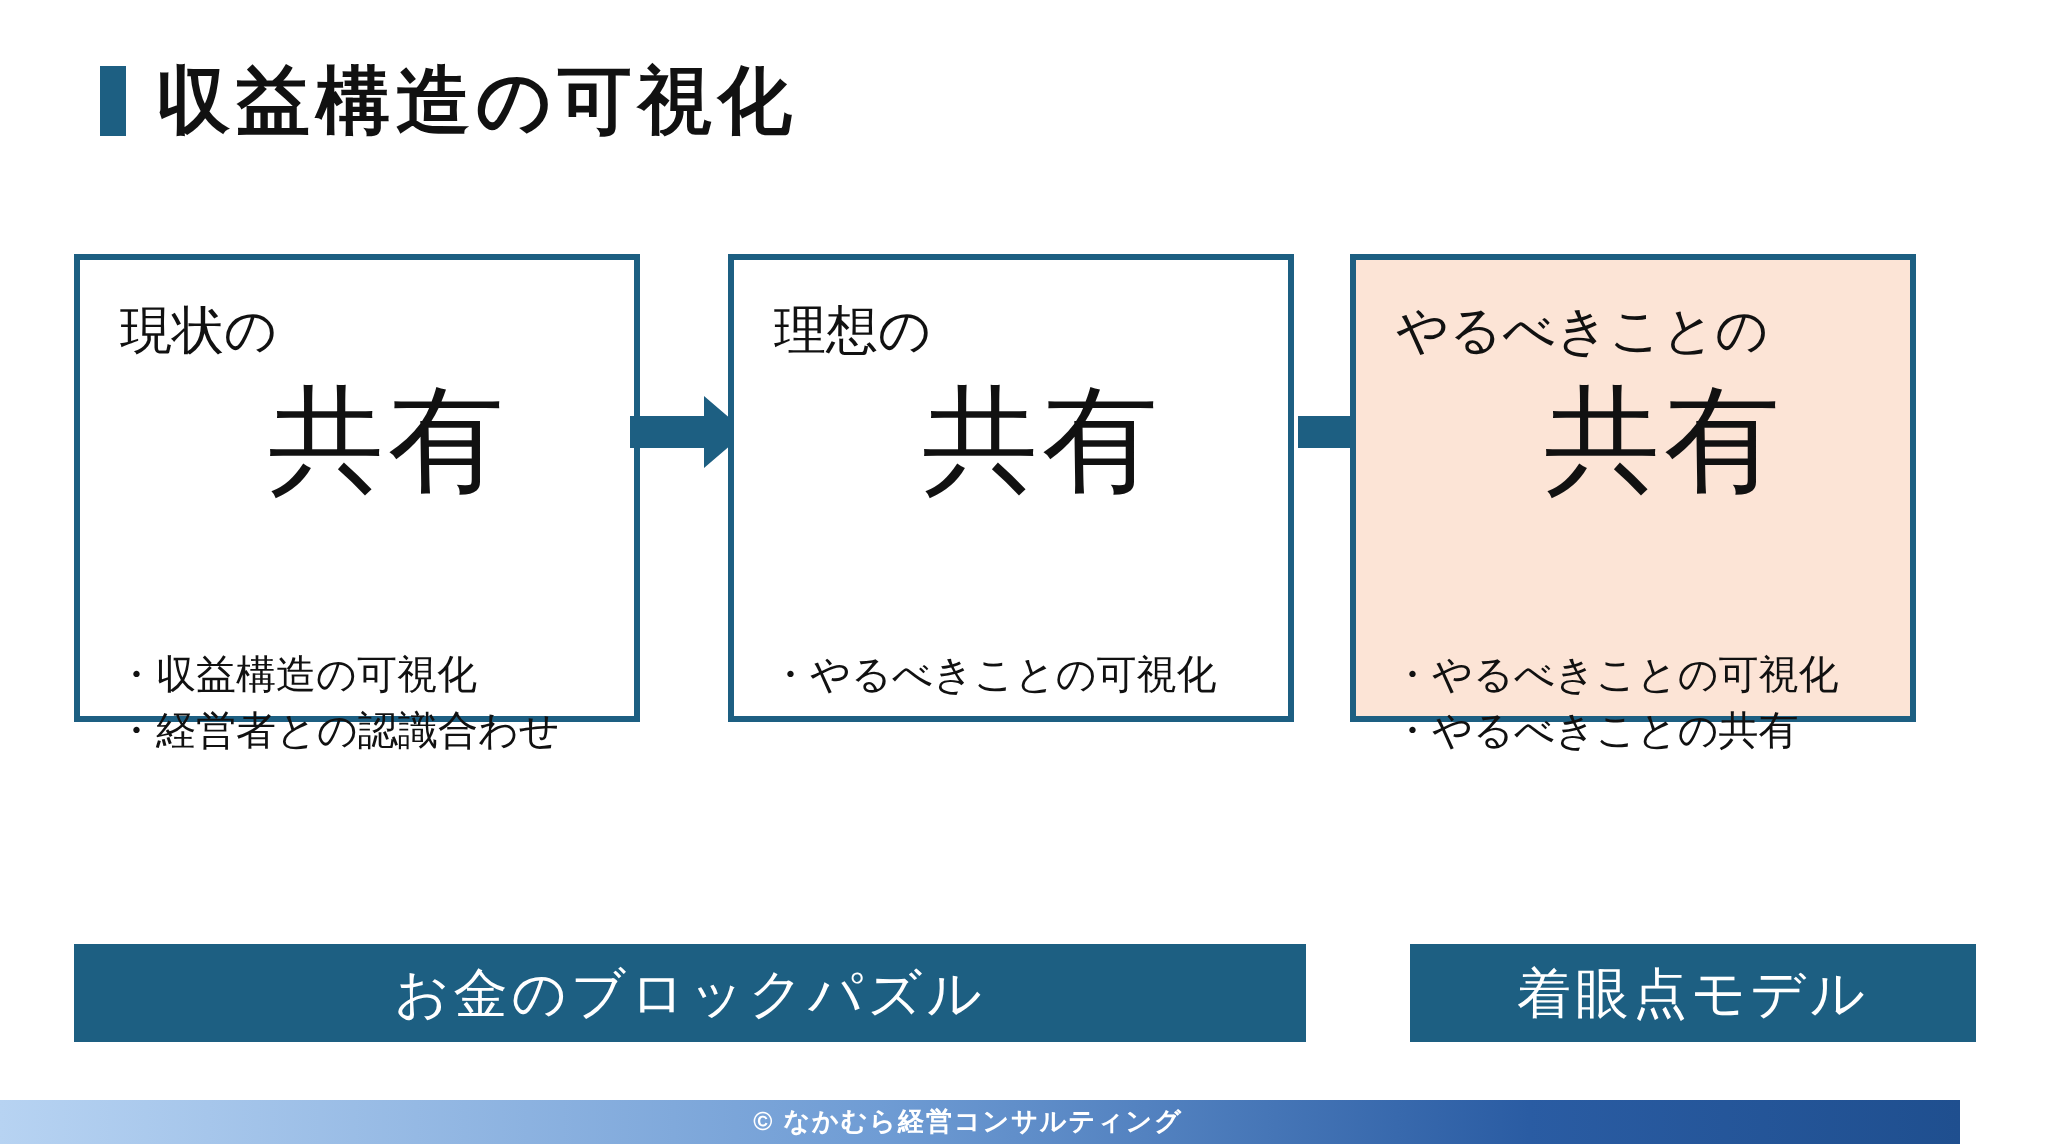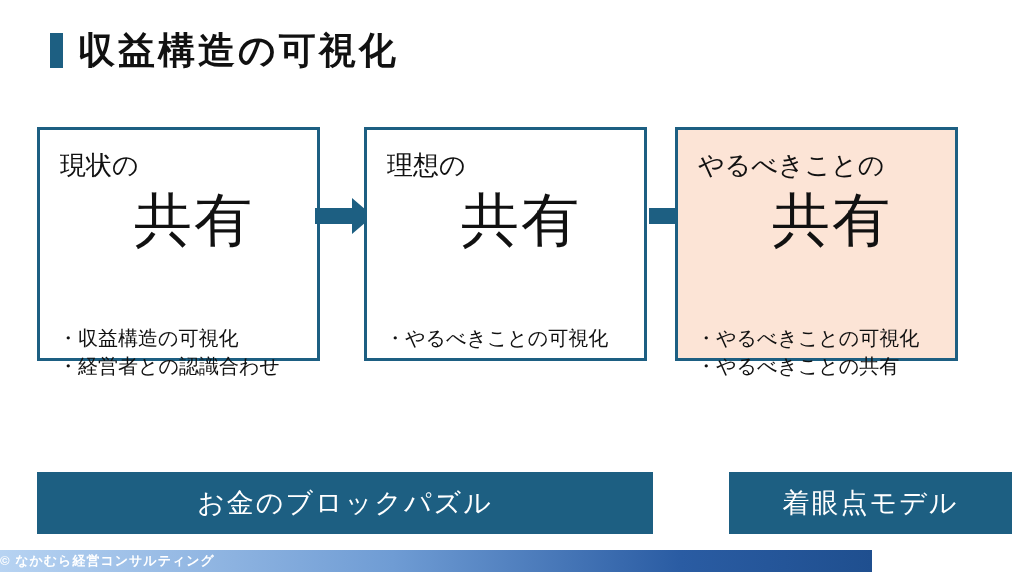--- a/index.html
+++ b/index.html
@@ -80,42 +80,42 @@
     top:198px;
     width:58px; height:36px;
   }
   .arrow.a1{left:315px;}
   .arrow.a2{left:649px;}
   .arrow svg{display:block;}
   
   .tool-bar{
     position:absolute;
     top:472px;
-    height:62px;
+    height:49px;
     background:var(--accent-teal);
     color:#ffffff;
     font-size:27px;
     letter-spacing:2px;
     display:flex;
     align-items:center;
     justify-content:center;
     box-sizing:border-box;
     white-space:nowrap;
   }
   .tool-bar.bar1{left:37px; width:616px;}
-  .tool-bar.bar2{left:729px; width:283px;text-align:right;}
+  .tool-bar.bar2{left:705px; width:283px;text-align:right;}
   
   .footer{
     position:absolute;
     left:0; bottom:0;
-    width:872px; height:22px;
+    width:980px; height:22px;
     background:linear-gradient(90deg,var(--footer-grad-start) 0%,#6f9cd4 45%,#2a5ca3 78%,var(--footer-grad-end) 100%);
     display:flex;
     align-items:center;
-    justify-content:flex-start;
+    justify-content:center;
     padding-right:12px;
     box-sizing:border-box;
   }
   .footer .copyright{
     color:#ffffff;
     font-size:13px;
     font-weight:bold;
     letter-spacing:1px;
     white-space:nowrap;
   }

